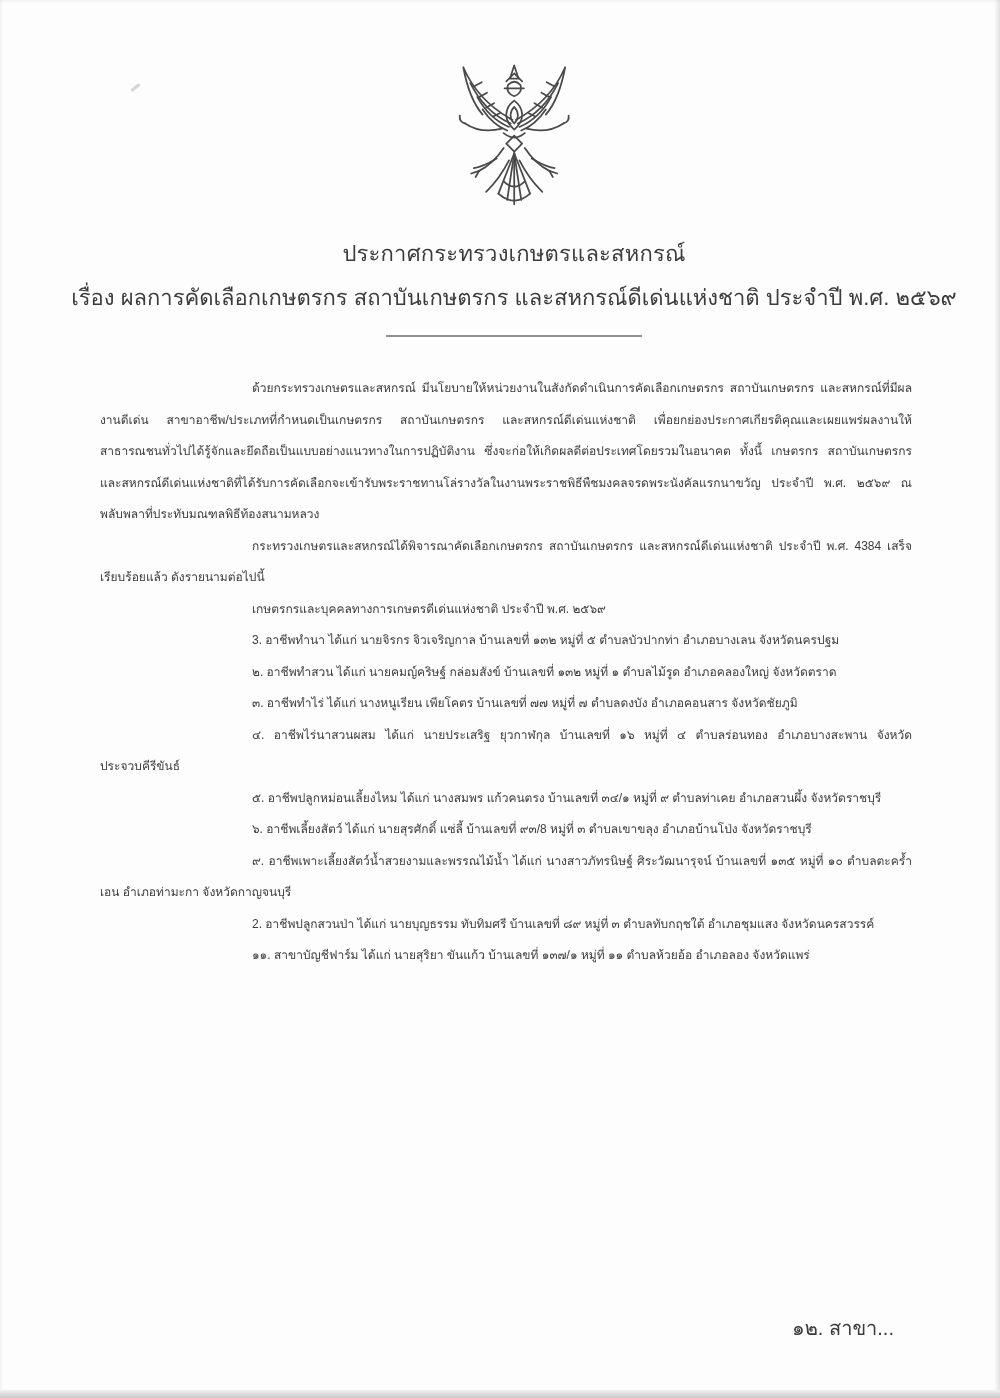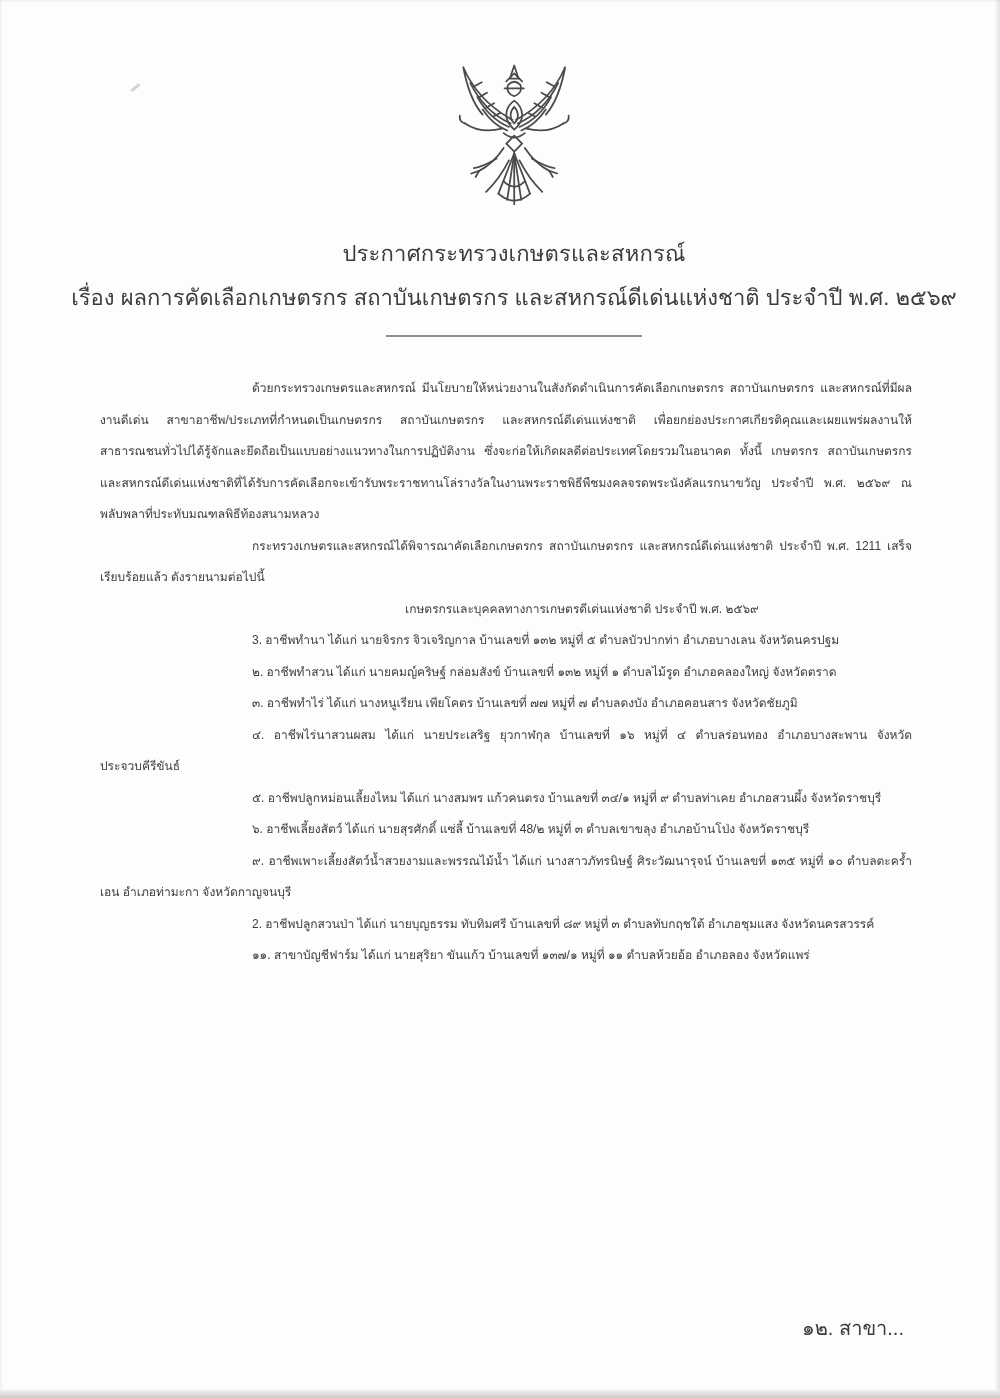--- a/index.html
+++ b/index.html
@@ -30,23 +30,23 @@
   .title   { margin:16px 0 0; text-align:center; font-size:22px; font-weight:normal;
              letter-spacing:0.2px; transform:translateX(14px); }
   .subject { margin:9px 0 0;  text-align:center; font-size:22px; font-weight:normal;
              transform:translateX(14px); }
   .divider { width:256px; border:none; border-top:2px solid #909090;
              margin:20px auto 0; transform:translateX(14px); }
 
   .bodytext { margin:36px 88px 0 100px; font-size:12px; line-height:31.5px;
               text-align:justify; }
   .para, .heading, .item { margin:0; text-indent:152px; }
-  .heading { text-align:center; }
+  .heading { text-align:left; }
 
-  .footer-more { position:absolute; top:1312px; right:96px; font-size:20px; }
+  .footer-more { position:absolute; top:1312px; right:106px; font-size:20px; }
 </style>
 </head>
 <body>
 
 <div class="page">
 
   <div class="edge-top"></div>
   <div class="edge-left"></div>
   <div class="edge-right"></div>
   <div class="edge-bottom"></div>
@@ -102,28 +102,28 @@
       </g>
     </svg>
   </div>
 
   <h1 class="title">ประกาศกระทรวงเกษตรและสหกรณ์</h1>
   <h2 class="subject">เรื่อง ผลการคัดเลือกเกษตรกร สถาบันเกษตรกร และสหกรณ์ดีเด่นแห่งชาติ ประจำปี พ.ศ. ๒๕๖๙</h2>
   <hr class="divider">
 
   <div class="bodytext">
     <p class="para">ด้วยกระทรวงเกษตรและสหกรณ์ มีนโยบายให้หน่วยงานในสังกัดดำเนินการคัดเลือกเกษตรกร สถาบันเกษตรกร และสหกรณ์ที่มีผลงานดีเด่น สาขาอาชีพ/ประเภทที่กำหนดเป็นเกษตรกร สถาบันเกษตรกร และสหกรณ์ดีเด่นแห่งชาติ เพื่อยกย่องประกาศเกียรติคุณและเผยแพร่ผลงานให้สาธารณชนทั่วไปได้รู้จักและยึดถือเป็นแบบอย่างแนวทางในการปฏิบัติงาน ซึ่งจะก่อให้เกิดผลดีต่อประเทศโดยรวมในอนาคต ทั้งนี้ เกษตรกร สถาบันเกษตรกร และสหกรณ์ดีเด่นแห่งชาติที่ได้รับการคัดเลือกจะเข้ารับพระราชทานโล่รางวัลในงานพระราชพิธีพืชมงคลจรดพระนังคัลแรกนาขวัญ ประจำปี พ.ศ. ๒๕๖๙ ณ พลับพลาที่ประทับมณฑลพิธีท้องสนามหลวง</p>
-    <p class="para">กระทรวงเกษตรและสหกรณ์ได้พิจารณาคัดเลือกเกษตรกร สถาบันเกษตรกร และสหกรณ์ดีเด่นแห่งชาติ ประจำปี พ.ศ. 1211 เสร็จเรียบร้อยแล้ว ดังรายนามต่อไปนี้</p>
+    <p class="para">กระทรวงเกษตรและสหกรณ์ได้พิจารณาคัดเลือกเกษตรกร สถาบันเกษตรกร และสหกรณ์ดีเด่นแห่งชาติ ประจำปี พ.ศ. 4384 เสร็จเรียบร้อยแล้ว ดังรายนามต่อไปนี้</p>
     <p class="heading">เกษตรกรและบุคคลทางการเกษตรดีเด่นแห่งชาติ ประจำปี พ.ศ. ๒๕๖๙</p>
     <p class="item">3. อาชีพทำนา ได้แก่ นายจิรกร จิวเจริญกาล บ้านเลขที่ ๑๓๒ หมู่ที่ ๕ ตำบลบัวปากท่า อำเภอบางเลน จังหวัดนครปฐม</p>
     <p class="item">๒. อาชีพทำสวน ได้แก่ นายคมญ์คริษฐ์ กล่อมสังข์ บ้านเลขที่ ๑๓๒ หมู่ที่ ๑ ตำบลไม้รูด อำเภอคลองใหญ่ จังหวัดตราด</p>
     <p class="item">๓. อาชีพทำไร่ ได้แก่ นางหนูเรียน เพียโคตร บ้านเลขที่ ๗๗ หมู่ที่ ๗ ตำบลดงบัง อำเภอคอนสาร จังหวัดชัยภูมิ</p>
     <p class="item">๔. อาชีพไร่นาสวนผสม ได้แก่ นายประเสริฐ ยุวกาฬกุล บ้านเลขที่ ๑๖ หมู่ที่ ๔ ตำบลร่อนทอง อำเภอบางสะพาน จังหวัดประจวบคีรีขันธ์</p>
     <p class="item">๕. อาชีพปลูกหม่อนเลี้ยงไหม ได้แก่ นางสมพร แก้วคนตรง บ้านเลขที่ ๓๔/๑ หมู่ที่ ๙ ตำบลท่าเคย อำเภอสวนผึ้ง จังหวัดราชบุรี</p>
-    <p class="item">๖. อาชีพเลี้ยงสัตว์ ได้แก่ นายสุรศักดิ์ แซ่ลี้ บ้านเลขที่ 48/๒ หมู่ที่ ๓ ตำบลเขาขลุง อำเภอบ้านโป่ง จังหวัดราชบุรี</p>
+    <p class="item">๖. อาชีพเลี้ยงสัตว์ ได้แก่ นายสุรศักดิ์ แซ่ลี้ บ้านเลขที่ ๙๓/8 หมู่ที่ ๓ ตำบลเขาขลุง อำเภอบ้านโป่ง จังหวัดราชบุรี</p>
     <p class="item">๙. อาชีพเพาะเลี้ยงสัตว์น้ำสวยงามและพรรณไม้น้ำ ได้แก่ นางสาวภัทรนิษฐ์ ศิระวัฒนารุจน์ บ้านเลขที่ ๑๓๕ หมู่ที่ ๑๐ ตำบลตะคร้ำเอน อำเภอท่ามะกา จังหวัดกาญจนบุรี</p>
     <p class="item">2. อาชีพปลูกสวนป่า ได้แก่ นายบุญธรรม ทับทิมศรี บ้านเลขที่ ๘๙ หมู่ที่ ๓ ตำบลทับกฤชใต้ อำเภอชุมแสง จังหวัดนครสวรรค์</p>
     <p class="item">๑๑. สาขาบัญชีฟาร์ม ได้แก่ นายสุริยา ขันแก้ว บ้านเลขที่ ๑๓๗/๑ หมู่ที่ ๑๑ ตำบลห้วยอ้อ อำเภอลอง จังหวัดแพร่</p>
   </div>
 
   <div class="footer-more">๑๒. สาขา...</div>
 
 </div>
 
 </body></html>

